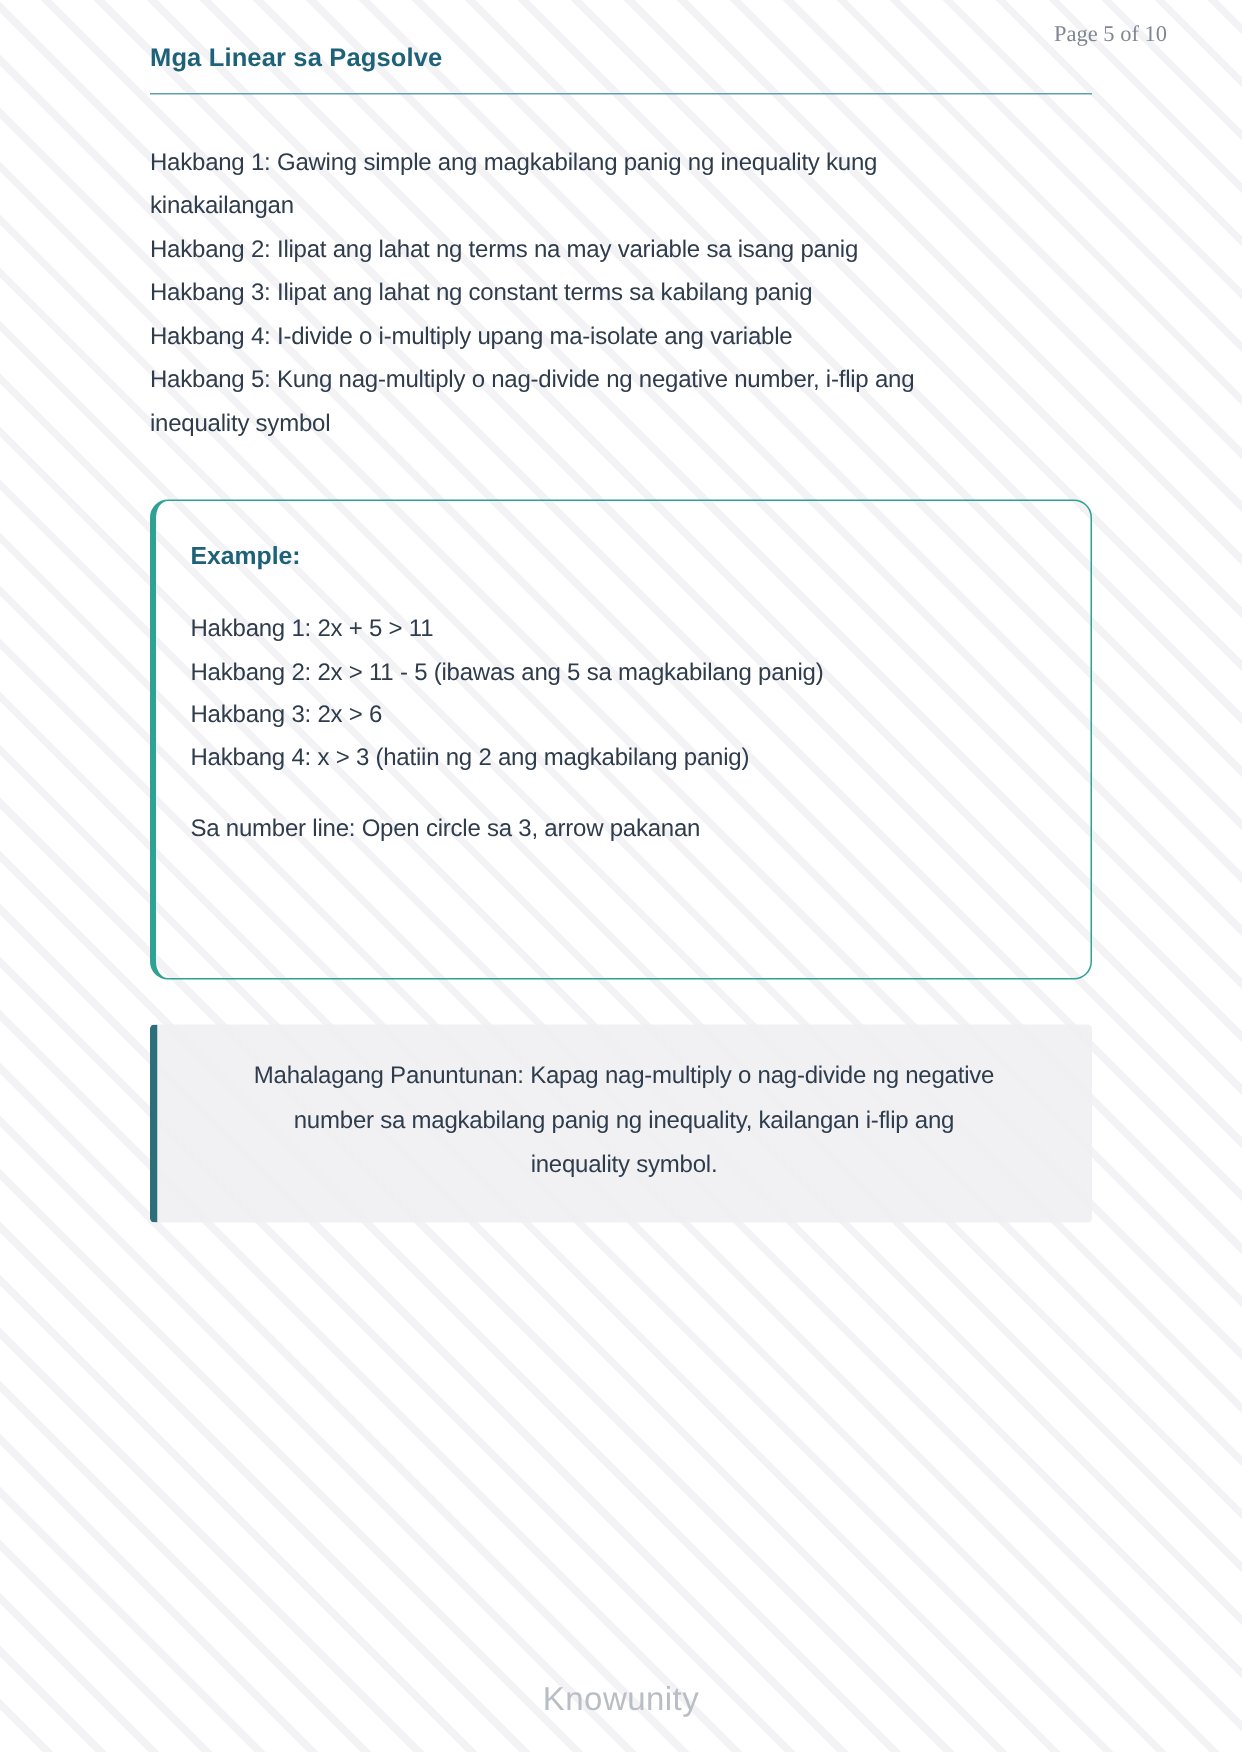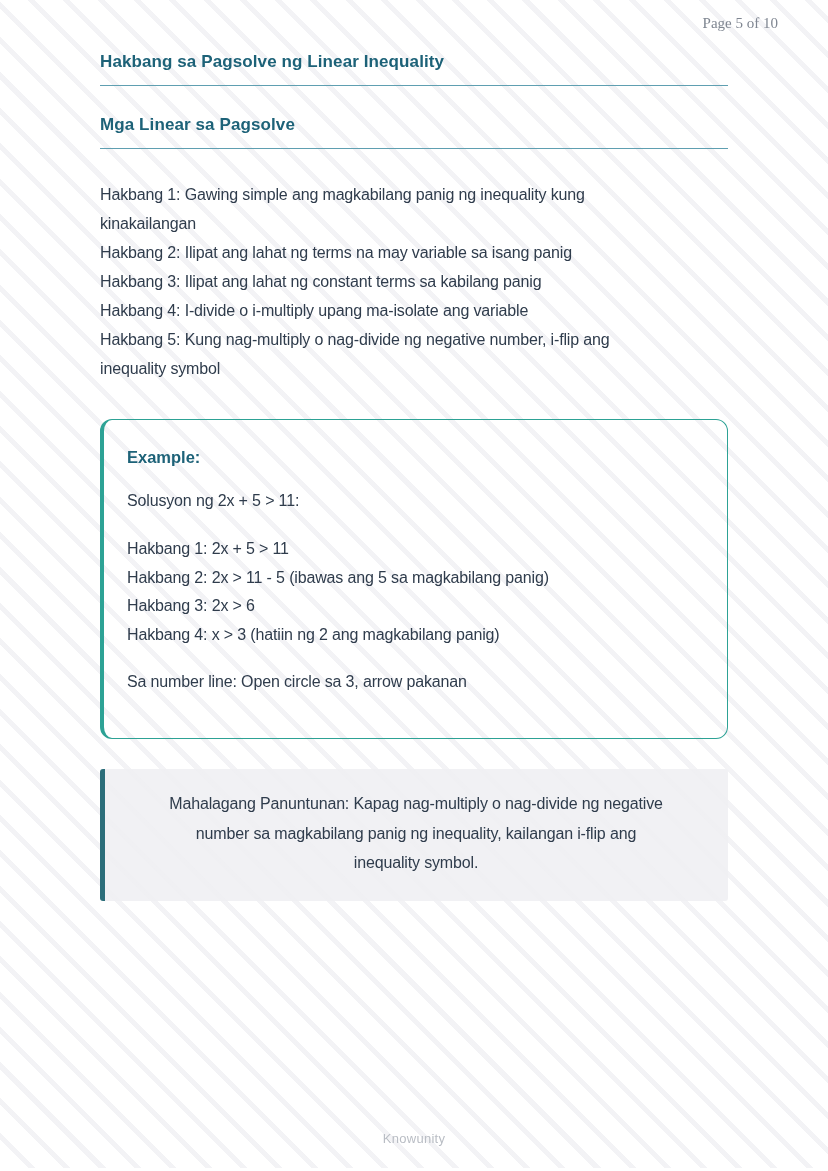--- a/index.html
+++ b/index.html
@@ -112,50 +112,48 @@
     color: #2f3c4c;
     text-align: center;
   }
 
   .footer-brand {
     position: absolute;
     bottom: 22px;
     left: 0;
     width: 100%;
     text-align: center;
-    font-size: 13px;
+    font-size: 22px;
     color: #b9bdc4;
     letter-spacing: 0.3px;
   }
 </style>
 </head>
 <body>
 
 <div class="page">
 
   <div class="page-number">Page 5 of 10</div>
 
   <div class="content">
 
-    <h2 class="section-heading">Hakbang sa Pagsolve ng Linear Inequality</h2>
 
 
     <h2 class="section-heading second">Mga Linear sa Pagsolve</h2>
 
     <p class="body-text steps-text">Hakbang 1: Gawing simple ang magkabilang panig ng inequality kung
 kinakailangan
 Hakbang 2: Ilipat ang lahat ng terms na may variable sa isang panig
 Hakbang 3: Ilipat ang lahat ng constant terms sa kabilang panig
 Hakbang 4: I-divide o i-multiply upang ma-isolate ang variable
 Hakbang 5: Kung nag-multiply o nag-divide ng negative number, i-flip ang
 inequality symbol</p>
 
     <div class="example-box">
       <div class="example-title">Example:</div>
-      <p class="example-line">Solusyon ng 2x + 5 &gt; 11:</p>
       <p class="example-steps body-text steps-in-box" style="white-space: pre-line; margin-top: 25px;">Hakbang 1: 2x + 5 &gt; 11
 Hakbang 2: 2x &gt; 11 - 5 (ibawas ang 5 sa magkabilang panig)
 Hakbang 3: 2x &gt; 6
 Hakbang 4: x &gt; 3 (hatiin ng 2 ang magkabilang panig)</p>
       <p class="example-line" style="margin-top: 24px;">Sa number line: Open circle sa 3, arrow pakanan</p>
     </div>
 
     <div class="note-box">
       <p class="note-text">Mahalagang Panuntunan: Kapag nag-multiply o nag-divide ng negative
 number sa magkabilang panig ng inequality, kailangan i-flip ang

